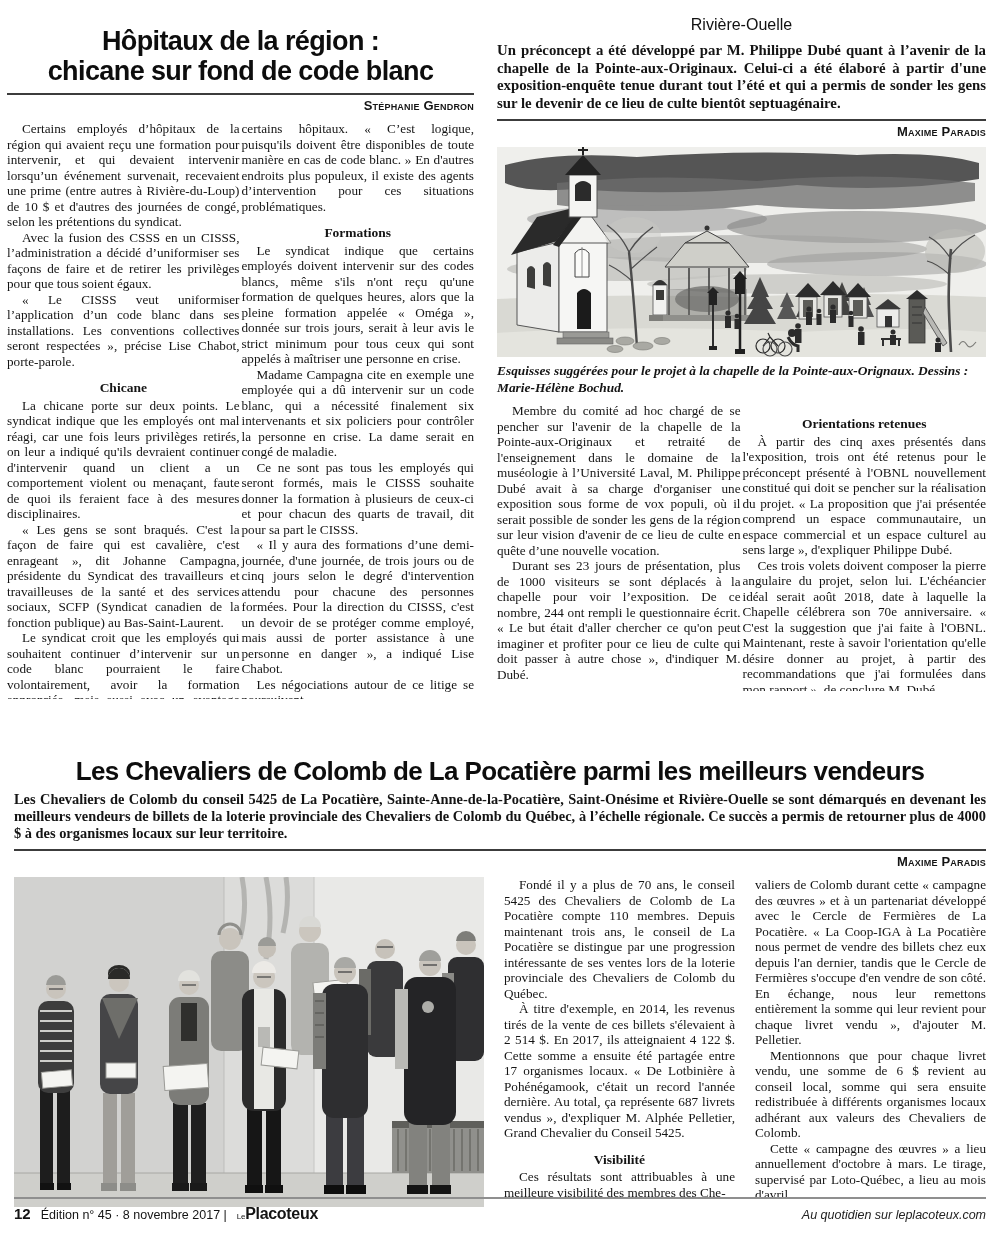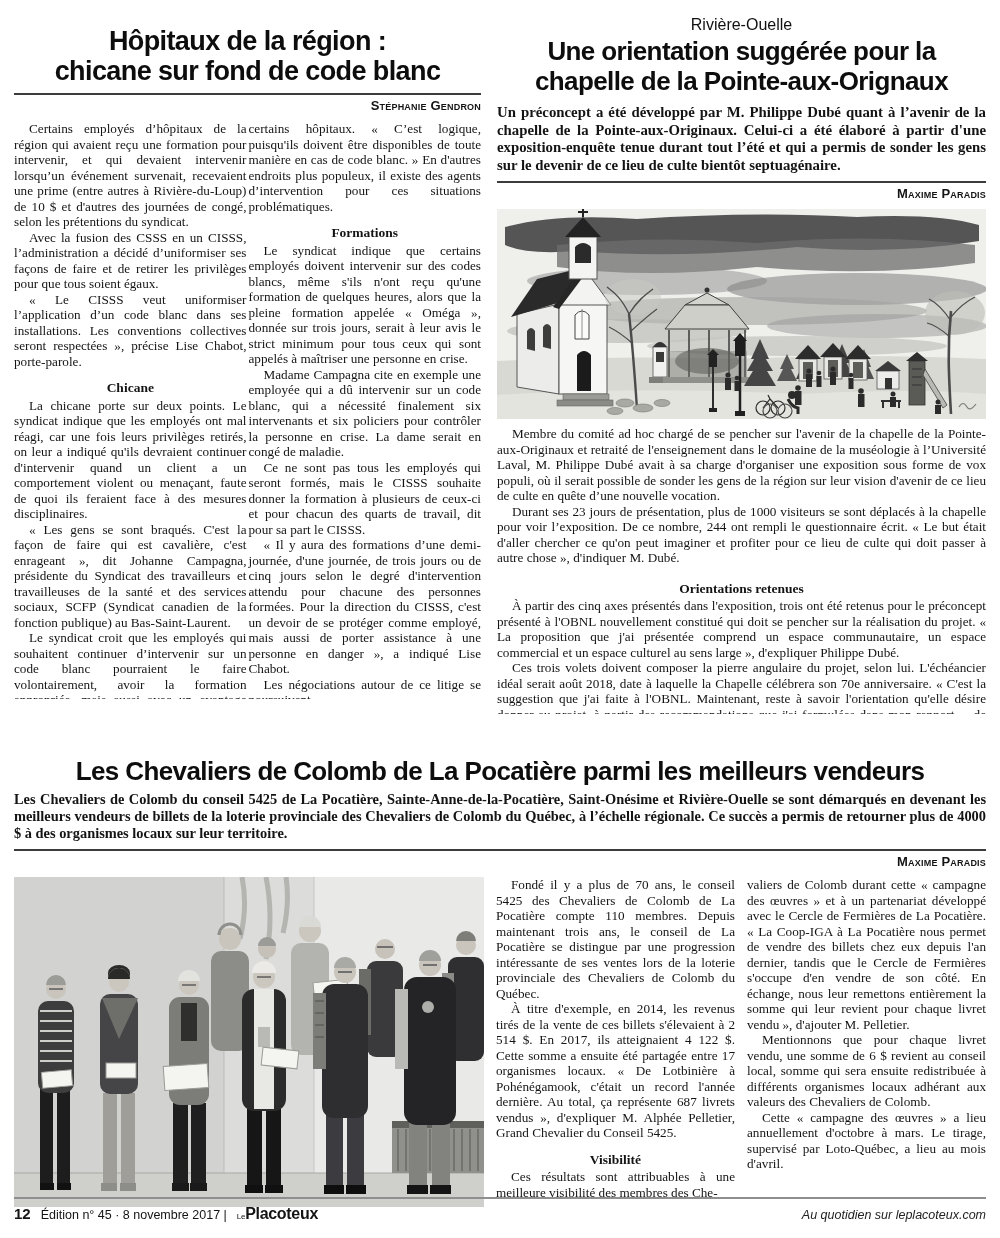--- a/index.html
+++ b/index.html
@@ -52,21 +52,21 @@
   .footer-left{display:flex;align-items:baseline;gap:10px;justify-content:center;}
   .page-number{font-weight:bold;font-size:15px;}
   .logo{font-weight:bold;font-size:16px;letter-spacing:-0.3px;}
   .logo-le{font-size:8px;font-weight:normal;}
   .tagline{font-style:italic;color:#222;}
   svg{display:block;}
 </style>
 </head>
 <body>
 
-<section class="article" style="left:14px;top:26px;width:467px;">
+<section class="article" style="left:7px;top:26px;width:467px;">
   <h1 class="headline" style="font-size:27px;line-height:30px;">Hôpitaux de la région :
 chicane sur fond de code blanc</h1>
   <div class="byline-row">
     <span class="byline">Stéphanie Gendron</span>
   </div>
   <div class="cols" style="height:578px;">
     <div class="col">
       <p>Certains employés d’hôpitaux de la région qui avaient reçu une formation pour intervenir, et qui devaient intervenir lorsqu’un événement survenait, recevaient une prime (entre autres à Rivière-du-Loup) de 10 $ et d'autres des journées de congé, selon les prétentions du syndicat.</p>
       <p>Avec la fusion des CSSS en un CISSS, l’administration a décidé d’uniformiser ses façons de faire et de retirer les privilèges pour que tous soient égaux.</p>
       <p>« Le CISSS veut uniformiser l’application d’un code blanc dans ses installations. Les conventions collectives seront respectées », précise Lise Chabot, porte-parole.</p>
@@ -82,22 +82,20 @@
       <p>Madame Campagna cite en exemple une employée qui a dû intervenir sur un code blanc, qui a nécessité finalement six intervenants et six policiers pour contrôler la personne en crise. La dame serait en congé de maladie.</p>
       <p>Ce ne sont pas tous les employés qui seront formés, mais le CISSS souhaite donner la formation à plusieurs de ceux-ci et pour chacun des quarts de travail, dit pour sa part le CISSS.</p>
       <p>« Il y aura des formations d’une demi-journée, d'une journée, de trois jours ou de cinq jours selon le degré d'intervention attendu pour chacune des personnes formées. Pour la direction du CISSS, c'est un devoir de se protéger comme employé, mais aussi de porter assistance à une personne en danger », a indiqué Lise Chabot.</p>
       <p>Les négociations autour de ce litige se poursuivent.</p>
     </div>
   </div>
 </section>
 
 <section class="article" style="left:497px;top:16px;width:489px;">
   <p class="kicker">Rivière-Ouelle</p>
-  <h1 class="headline" style="font-size:26px;line-height:30px;">Une orientation suggérée pour la
-chapelle de la Pointe-aux-Orignaux</h1>
   <p class="lead">Un préconcept a été développé par M. Philippe Dubé quant à l’avenir de la chapelle de la Pointe-aux-Originaux. Celui-ci a été élaboré à partir d'une exposition-enquête tenue durant tout l’été et qui a permis de sonder les gens sur le devenir de ce lieu de culte bientôt septuagénaire.</p>
   <div class="byline-row">
     <span class="byline">Maxime Paradis</span>
   </div>
 
   <div class="figure">
     <svg viewBox="0 0 489 210" width="489" height="210">
       <rect width="489" height="210" fill="#efefec"></rect>
 
       <path d="M8,18 Q60,4 140,10 Q260,2 360,8 Q440,4 482,16 L482,32 Q400,46 300,38 Q180,50 80,42 Q30,46 8,36 Z" fill="#484848" opacity="0.92"></path>
@@ -283,42 +281,43 @@
             <rect x="393" y="188" width="6" height="10"></rect>
           </g>
         <g>
             <circle cx="441" cy="193" r="2.5"></circle>
             <rect x="438" y="196" width="6" height="9"></rect>
           </g>
       </g>
       <path d="M462,198 q4,-7 8,0 q3,5 9,-3" stroke="#7c7c78" stroke-width="1.2" fill="none"></path>
     </svg>
   </div>
-
-  <div class="cols" style="height:288px;flex-direction:column;">
+  <p class="caption">Esquisses suggérées pour le projet à la chapelle de la Pointe-aux-Orignaux. Dessins : Marie-Hélène Bochud.</p>
+
+  <div class="cols" style="height:288px;">
     <div class="col">
       <p>Membre du comité ad hoc chargé de se pencher sur l'avenir de la chapelle de la Pointe-aux-Originaux et retraité de l'enseignement dans le domaine de la muséologie à l’Université Laval, M. Philippe Dubé avait à sa charge d'organiser une exposition sous forme de vox populi, où il serait possible de sonder les gens de la région sur leur vision d'avenir de ce lieu de culte en quête d’une nouvelle vocation.</p>
       <p>Durant ses 23 jours de présentation, plus de 1000 visiteurs se sont déplacés à la chapelle pour voir l’exposition. De ce nombre, 244 ont rempli le questionnaire écrit. « Le but était d'aller chercher ce qu'on peut imaginer et profiter pour ce lieu de culte qui doit passer à autre chose », d'indiquer M. Dubé.</p>
     </div>
     <div class="col">
       <h3 class="subhead" style="margin-top:13px;">Orientations retenues</h3>
       <p>À partir des cinq axes présentés dans l'exposition, trois ont été retenus pour le préconcept présenté à l'OBNL nouvellement constitué qui doit se pencher sur la réalisation du projet. « La proposition que j'ai présentée comprend un espace communautaire, un espace commercial et un espace culturel au sens large », d'expliquer Philippe Dubé.</p>
       <p>Ces trois volets doivent composer la pierre angulaire du projet, selon lui. L'échéancier idéal serait août 2018, date à laquelle la Chapelle célébrera son 70e anniversaire. « C'est la suggestion que j'ai faite à l'OBNL. Maintenant, reste à savoir l'orientation qu'elle désire donner au projet, à partir des recommandations que j'ai formulées dans mon rapport », de conclure M. Dubé.</p>
     </div>
   </div>
 </section>
 
 <section class="article" style="left:14px;top:756px;width:972px;">
   <h1 class="headline" style="font-size:26px;line-height:30px;white-space:nowrap;">Les Chevaliers de Colomb de La Pocatière parmi les meilleurs vendeurs</h1>
   <p class="lead" style="font-size:14.4px;line-height:17px;margin-top:5px;">Les Chevaliers de Colomb du conseil 5425 de La Pocatière, Sainte-Anne-de-la-Pocatière, Saint-Onésime et Rivière-Ouelle se sont démarqués en devenant les meilleurs vendeurs de billets de la loterie provinciale des Chevaliers de Colomb du Québec, à l’échelle régionale. Ce succès a permis de retourner plus de 4000 $ à des organismes locaux sur leur territoire.</p>
   <div class="byline-row">
     <span class="byline">Maxime Paradis</span>
   </div>
 
-  <div class="cols" style="height:330px;gap:12px;">
+  <div class="cols" style="height:330px;gap:20px;">
 
     <div class="figure" style="margin-top:0;flex:0 0 470px;">
       <svg viewBox="0 0 470 330" width="470" height="330">
         <rect width="470" height="330" fill="#dcdcda"></rect>
         <rect x="0" width="210" height="330" fill="#d2d2d0"></rect>
         <rect x="300" width="170" height="300" fill="#e9e9e7"></rect>
         <line x1="210" y1="0" x2="210" y2="296" stroke="#bdbdbb"></line>
         <line x1="300" y1="0" x2="300" y2="296" stroke="#c6c6c4"></line>
         <path d="M228,0 q6,30 -2,62 M252,0 q8,40 0,82 M272,0 q4,26 -3,56" stroke="#9a9a96" stroke-width="5" fill="none" opacity="0.6"></path>
         <rect y="296" width="470" height="34" fill="#cfcfcb"></rect>

